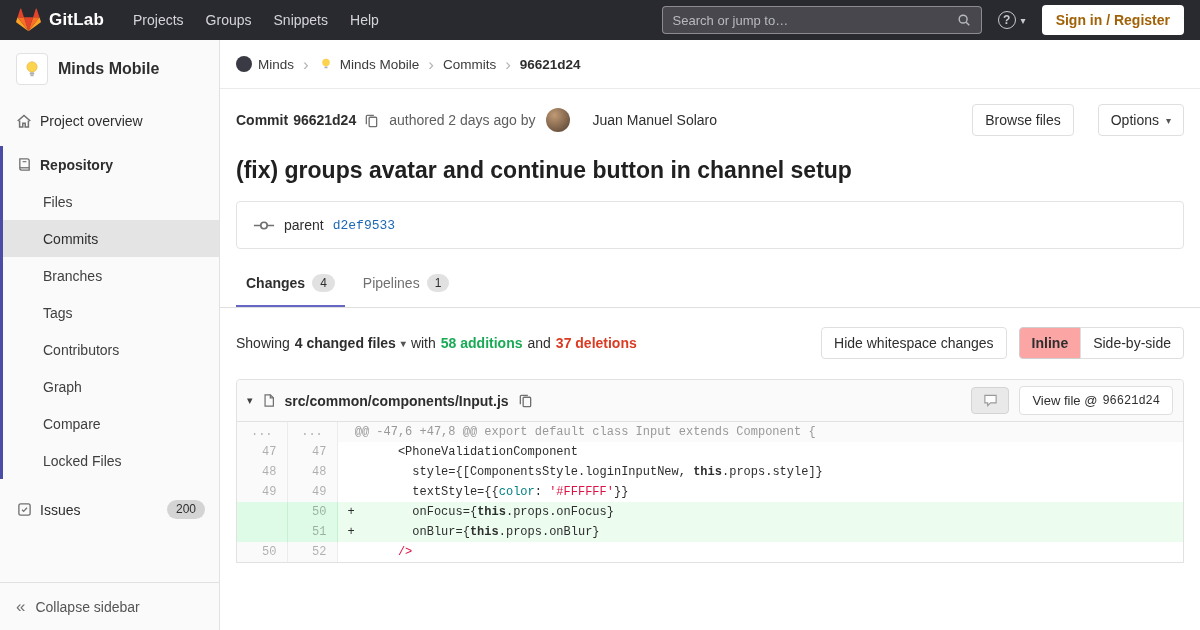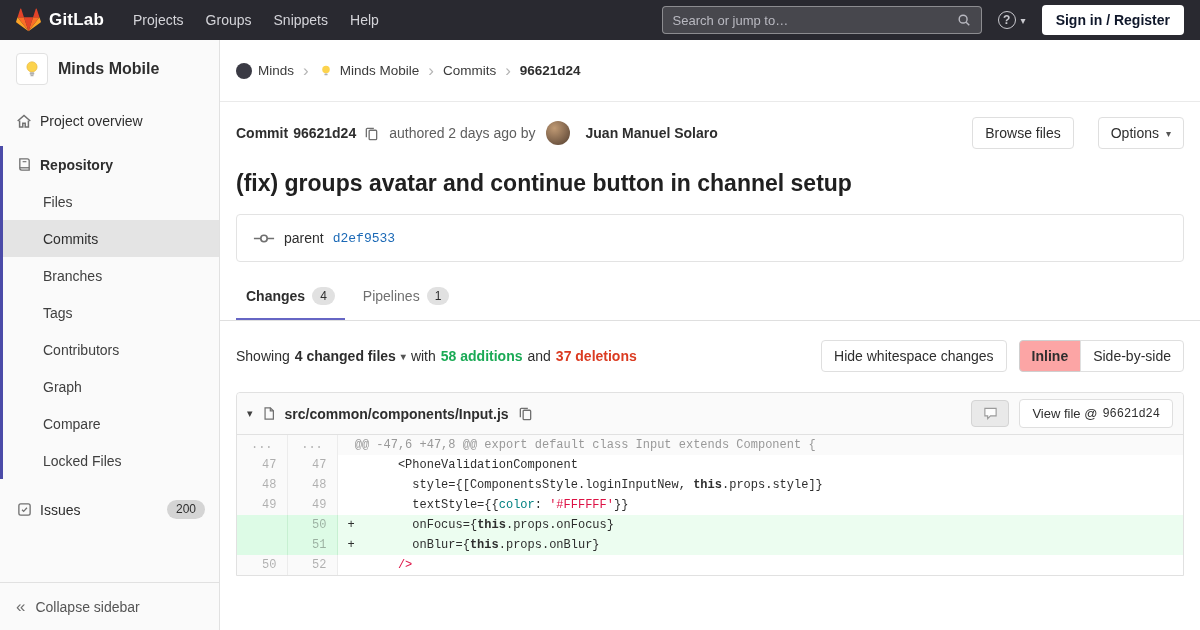--- a/index.html
+++ b/index.html
@@ -16,21 +16,21 @@
   .nav-links a{color:#d4d4d9;font-size:14px;padding:8px 11px}
   .nav-right{margin-left:auto;display:flex;align-items:center;gap:16px}
   .search-box{width:320px;height:28px;background:rgba(255,255,255,.14);
     border:1px solid rgba(255,255,255,.38);border-radius:4px;display:flex;align-items:center;padding:0 10px}
   .search-box input{flex:1;background:transparent;border:none;outline:none;color:#eee;font-size:13px}
   .search-box input::placeholder{color:#b9b9c1}
   .help{display:flex;align-items:center;gap:5px;color:#c9c9cf}
   .qmark{width:18px;height:18px;border:1.5px solid #c9c9cf;border-radius:50%;
     font-size:12px;display:flex;align-items:center;justify-content:center;font-weight:700}
   .navcaret{font-size:10px;color:#c9c9cf}
-  .signin{background:#fff;color:#0f172a;font-weight:600;font-size:14px;border:none;
+  .signin{background:#fff;color:#a16207;font-weight:600;font-size:14px;border:none;
     border-radius:4px;height:30px;padding:0 14px}
 
   
   .layout{display:flex;height:590px}
 
   
   .sidebar{width:220px;background:#fafafa;border-right:1px solid #e1e1e1;
     display:flex;flex-direction:column;flex:none}
   .proj-head{display:flex;align-items:center;gap:10px;padding:13px 16px 13px}
   .proj-avatar{width:32px;height:32px;border:1px solid #e1e1e1;border-radius:4px;background:#fff;
@@ -46,37 +46,37 @@
   .sub-item.active{background:#e4e4e4;color:#2e2e2e}
   .issues-row{margin-top:12px}
   .badge-pill{margin-left:auto;background:#d4d4d4;border-radius:10px;font-size:12px;
     padding:2px 9px;color:#2e2e2e;line-height:15px}
   .collapse-bar{height:48px;border-top:1px solid #e1e1e1;display:flex;align-items:center;gap:10px;
     padding:0 16px;color:#555;font-size:14px;flex:none}
   .collapse-icon{font-size:17px;color:#707070;line-height:1}
 
   
   .content{flex:1;overflow:hidden;background:#fff}
-  .crumbs{height:62px;border-bottom:1px solid #eaeaea;display:flex;align-items:center;
+  .crumbs{height:49px;border-bottom:1px solid #eaeaea;display:flex;align-items:center;
     padding:0 16px;font-size:13.5px;color:#3b3b3b;gap:9px}
   .crumb{display:flex;align-items:center;gap:6px}
   .crumb-sep{color:#b5b5b5;font-size:17px;line-height:1}
   .crumb-current{font-weight:600;color:#2e2e2e}
   .mini-avatar{width:16px;height:16px;border-radius:50%;flex:none;display:flex;
     align-items:center;justify-content:center;overflow:hidden}
   .group-avatar{background:#3a3a44}
 
   .commit-row{display:flex;align-items:center;padding:15px 16px 0}
   .commit-label{font-weight:600}
   .commit-sha{font-weight:600;margin-left:5px}
   .icon-btn{background:none;border:none;margin-left:8px;color:#707070;display:flex;align-items:center}
   .authored{color:#5e5e5e;margin-left:10px}
   .author-avatar{width:24px;height:24px;border-radius:50%;margin-left:10px;flex:none;
     background:radial-gradient(circle at 35% 30%,#c09a74,#6d5440 75%)}
-  .author-name{font-weight:700;margin-left:16px}
+  .author-name{font-weight:400;margin-left:23px}
   .commit-actions{margin-left:auto;display:flex;gap:24px}
   .btn{background:#fff;border:1px solid #dfdfdf;border-radius:4px;height:32px;padding:0 12px;
     font-size:14px;color:#2e2e2e;display:inline-flex;align-items:center;gap:7px}
   .dd{font-size:10px;color:#555}
 
   .commit-title{font-size:23px;font-weight:700;padding:21px 16px 17px;color:#202020}
 
   .info-box{margin:0 16px 8px;border:1px solid #e3e3e3;border-radius:4px;padding:15px 16px;
     display:flex;align-items:center;gap:9px;font-size:14px}
   .box-icon{color:#707070;display:flex;align-items:center;flex:none}

